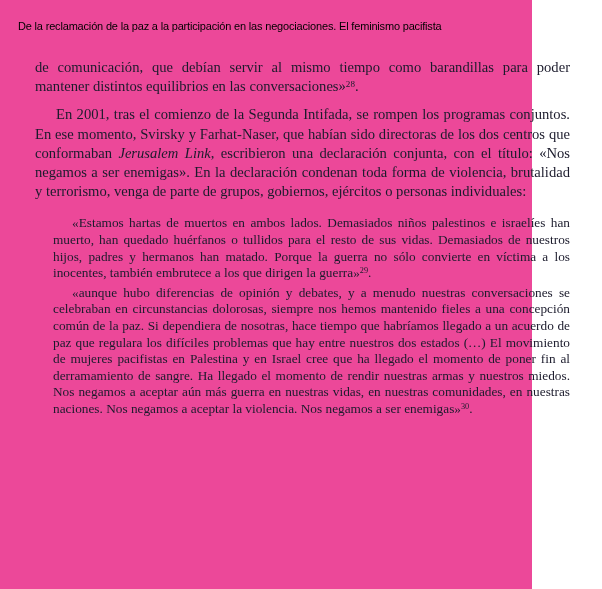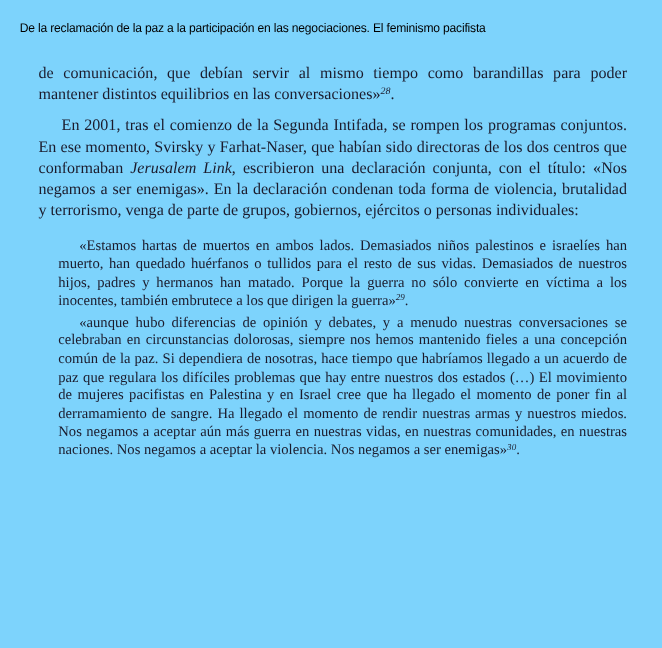--- a/index.html
+++ b/index.html
@@ -11,24 +11,24 @@
   body {
     width: 602px;
     height: 589px;
     overflow: hidden;
     font-family: "Liberation Serif", "DejaVu Serif", serif;
     color: #1b1b2c;
     position: relative;
   }
 
   .page {
-    width: 602px;
+    width: 532px;
     height: 589px;
     box-sizing: border-box;
-    background: #7dd3fc;
+    background: #ec4899;
     position: relative;
   }
 
   
   .running-head {
     position: absolute;
     left: 18px;
     top: 19px;
     width: 562px;
     font-family: "Liberation Sans", "DejaVu Sans", sans-serif;
@@ -85,21 +85,20 @@
   }
   blockquote.q1 { margin-top: 14px; }
   blockquote.q2 { margin-top: 3px; }
 
   i, .ital { }
 
   sup {
     font-size: 0.62em;
     vertical-align: 0.48em;
     line-height: 0;
-    font-style: italic;
   }
 </style>
 </head>
 <body>
 
 <div class="page">
 
   <div class="running-head">De la reclamación de la paz a la participación en las negociaciones. El feminismo pacifista</div>
 
   <div class="body-col">

